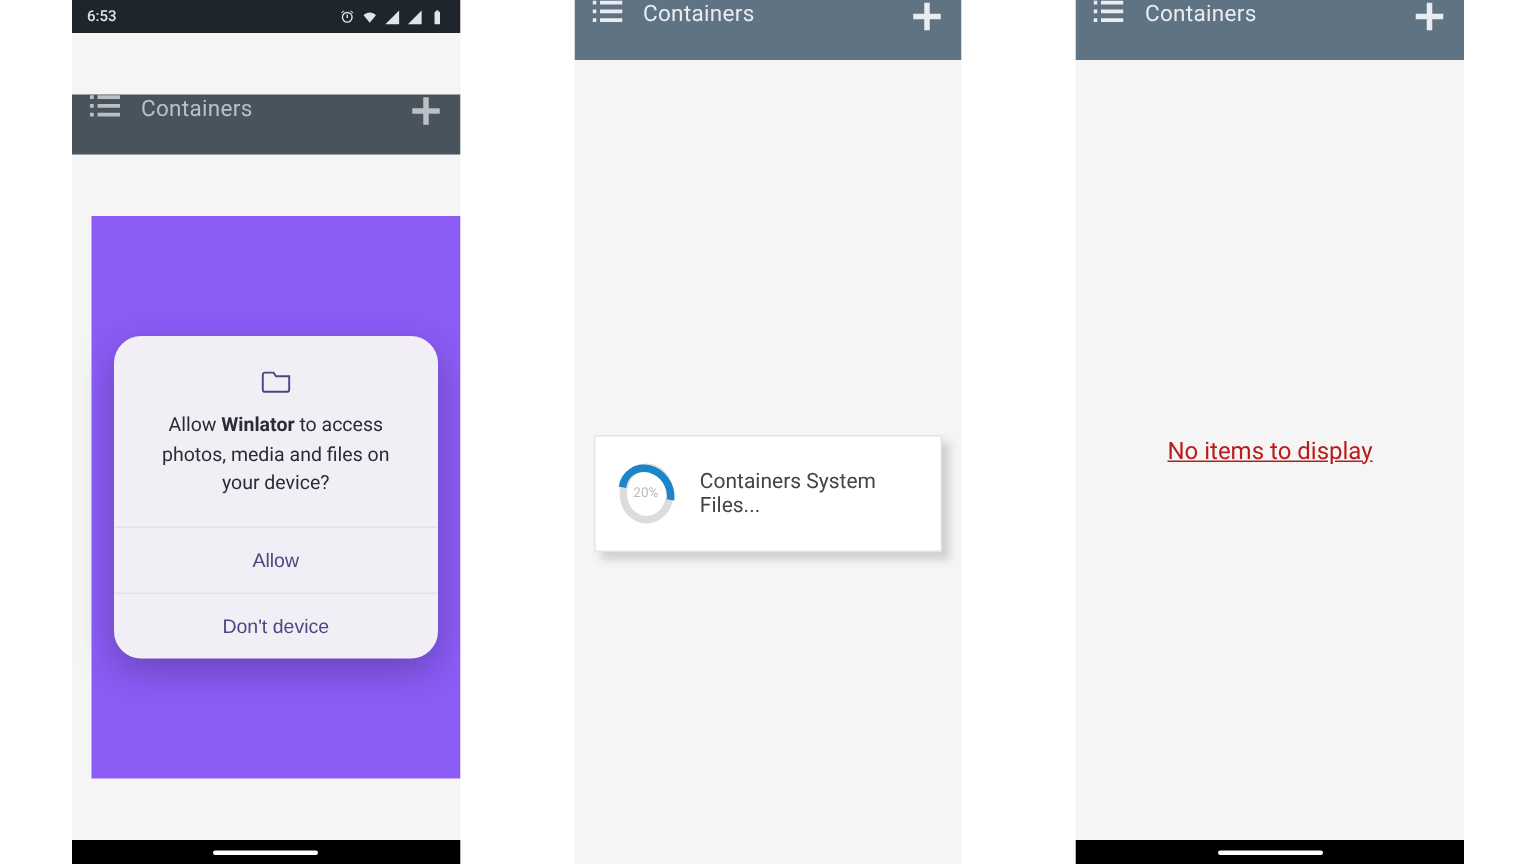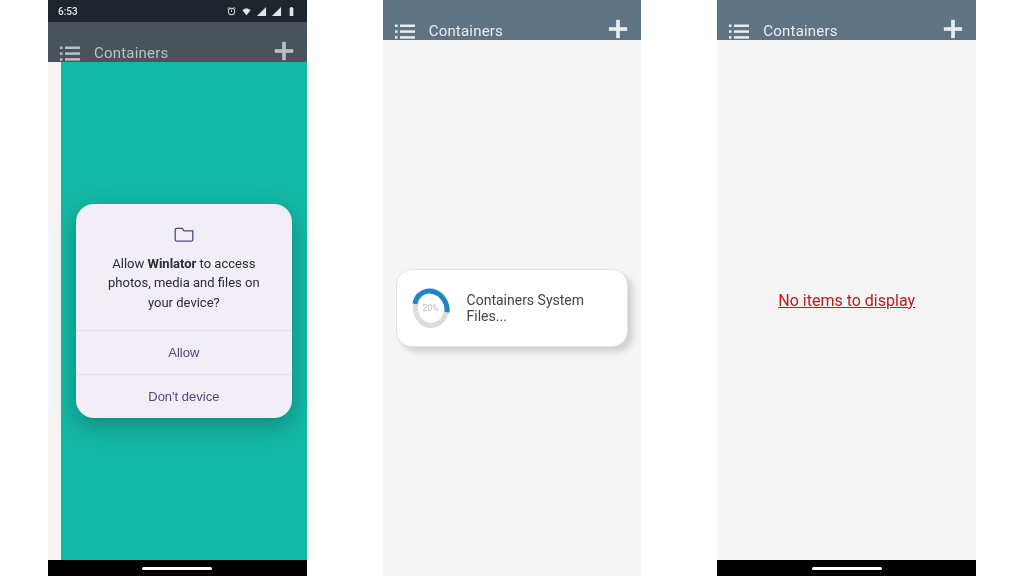--- a/index.html
+++ b/index.html
@@ -13,20 +13,21 @@
     padding: 0 48px;
   }
   .phone {
     width: 260px;
     height: 576px;
     position: relative;
     display: flex;
     flex-direction: column;
     overflow: hidden;
     background: #f5f5f5;
+    gap: 41px;
   }
 
   
   .status-bar {
     height: 22px;
     background: #1e252c;
     color: #e1e5ea;
     font-size: 10px;
     display: flex;
     align-items: center;
@@ -36,39 +37,39 @@
   }
   .status-icons { display: flex; align-items: center; gap: 4px; }
   .status-icons svg { width: 11px; height: 11px; fill: #e1e5ea; }
 
   
   .app-bar {
     height: 40px;
     background: #5f7383;
     color: #e9edf1;
     display: flex;
-    align-items: flex-end;
+    align-items: flex-start;
     padding: 0 12px;
     gap: 14px;
   }
   .phone.dimmed .app-bar { background: #49535c; color: #b9c0c6; }
   .app-bar .title { flex: 1; font-size: 15px; letter-spacing: .2px; }
   .app-bar svg.list { width: 20px; height: 16px; fill: currentColor; }
   .app-bar svg.plus { width: 22px; height: 22px; fill: currentColor; }
 
   
   .main {
     flex: 1;
     position: relative;
     display: flex;
     align-items: center;
     justify-content: center;
     background: #f5f5f5;
   }
-  .phone.dimmed .main { background: #14b8a6; margin-left: 13px; }
+  .phone.dimmed .main { background: #8b5cf6; margin-left: 13px; }
 
   
   .perm-dialog {
     width: 88%;
     background: #f1eff5;
     border-radius: 18px;
     overflow: hidden;
     box-shadow: 0 8px 24px rgba(0,0,0,.25);
   }
   .perm-body {
@@ -97,21 +98,21 @@
     color: #4b4780;
     font-weight: 500;
     cursor: pointer;
   }
 
   
   .progress-card {
     width: 90%;
     background: #ffffff;
     border: 1px solid #e4e4e4;
-    border-radius: 16px;
+    border-radius: 1px;
     box-shadow: 5px 5px 6px rgba(0,0,0,.15);
     padding: 18px 16px;
     display: flex;
     align-items: center;
     gap: 18px;
   }
   .spinner {
     width: 40px; height: 40px; position: relative;
     display: flex; align-items: center; justify-content: center;
     font-size: 9px; color: #bdbdbd;

